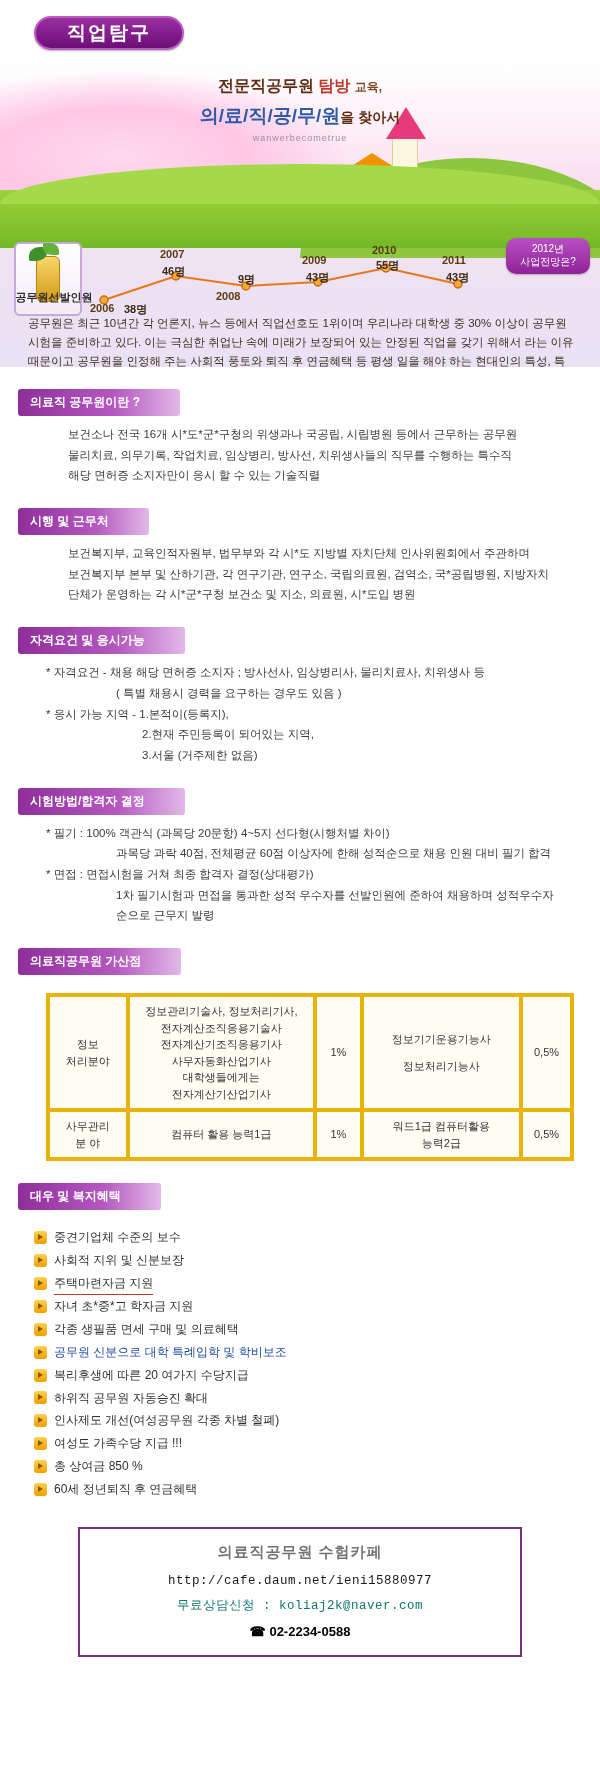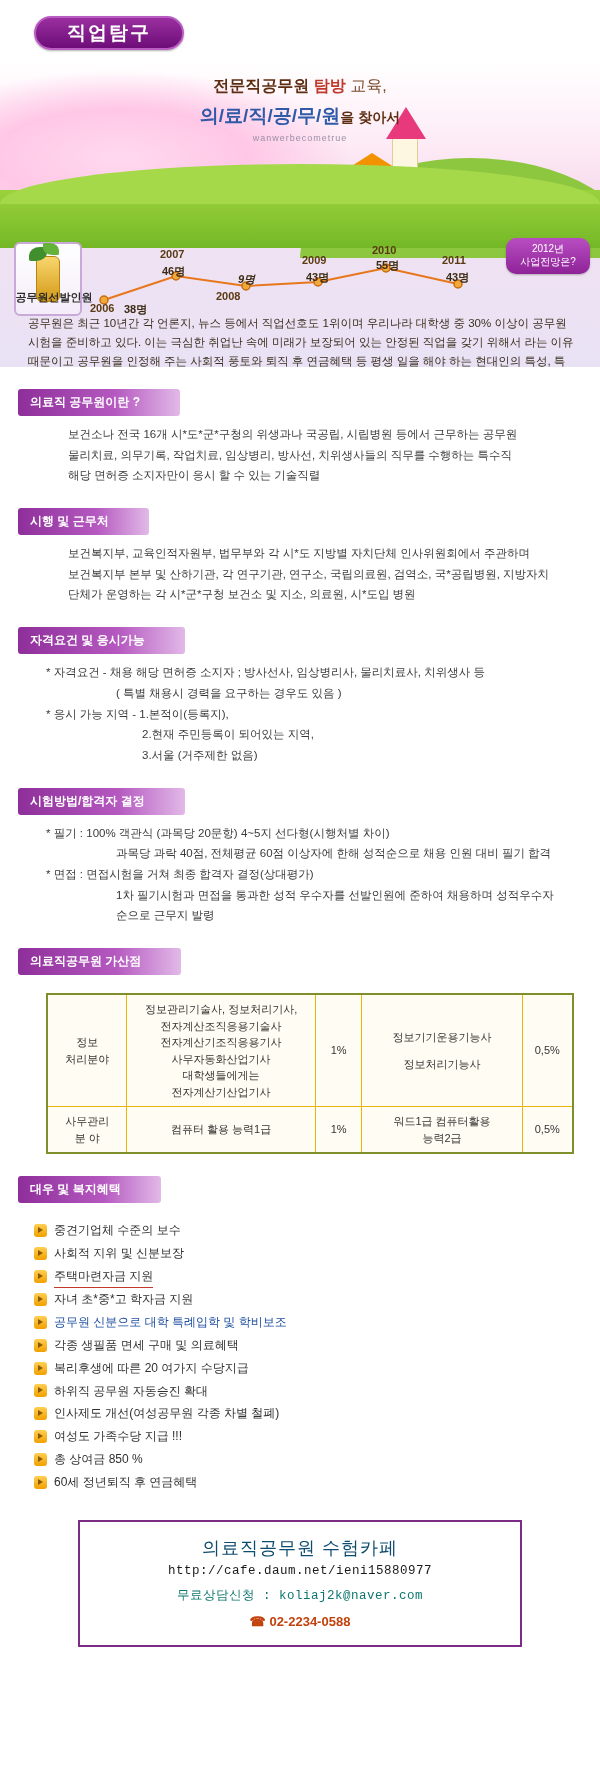--- a/index.html
+++ b/index.html
@@ -70,21 +70,21 @@
   .tower:before{
     content:""; position:absolute; left:-7px; top:-30px;
     width:0; height:0; border-left:20px solid transparent; border-right:20px solid transparent;
     border-bottom:32px solid #e7397b;
   }
   .hero-text {
     position:absolute; left:0; right:0; top:14px; text-align:center;
   }
   .hero-l1 { font-size:16px; color:#5d2d12; font-weight:bold; }
   .hero-l1 .hl { color:#c0392b; }
-  .hero-l1 .small { font-size:16px; color:#7a4b2a; font-weight:normal; }
+  .hero-l1 .small { font-size:12px; color:#7a4b2a; font-weight:bold; }
   .hero-l2 { margin-top:6px; font-size:19px; font-weight:bold; color:#2f5aa8; }
   .hero-l2 .tail { color:#5d2d12; font-size:14px; }
   .hero-l3 { margin-top:4px; font-size:9px; color:#9a8fa5; letter-spacing:1px; }
 
   
   .lamp-box {
     position:absolute; left:14px; top:180px; width:68px; height:74px;
     background:#fff; border:2px solid #c9a9d8; border-radius:6px;
     display:flex; align-items:center; justify-content:center;
     background:linear-gradient(#ffffff,#f4ecf8);
@@ -150,21 +150,21 @@
 
   
   .tbl-wrap { margin:10px 26px 0 46px; }
   table.qual {
     width:100%; border-collapse:collapse;
     background:#fffdf3;
     border:2px solid #7e8f2c;
     font-size:11px; color:#333;
   }
   table.qual td {
-    border:1px solid #eab308; padding:6px 4px; text-align:center; vertical-align:middle;
+    border:4px solid #eab308; padding:6px 4px; text-align:center; vertical-align:middle;
     line-height:1.5;
   }
   td.c-name { width:84px; }
   td.c-list { width:200px; }
   td.c-pct  { width:48px; }
   td.c-list2{ width:170px; }
   td.c-pct2 { width:52px; }
 
   
   .ben-list { margin:8px 26px 0 34px; }
@@ -182,24 +182,24 @@
     border-left:5px solid #8a5a00; border-top:3.5px solid transparent; border-bottom:3.5px solid transparent;
   }
   .ben-item .u { border-bottom:1px solid #c0392b; }
   .ben-item .blue { color:#1f4fa0; }
 
   
   .footer-box {
     margin:26px auto 0 auto; width:444px; padding:14px 10px 16px 10px;
     border:2px solid #7b2d86; background:#ffffff; text-align:center;
   }
-  .f-title { font-size:18px; font-weight:normal; color:#0c4a6e; letter-spacing:1px; }
-  .f-url { margin-top:4px; font-family:"Liberation Mono", monospace; font-size:12.5px; color:#1a1a1a; letter-spacing:0.5px; }
+  .f-title { font-size:15px; font-weight:bold; color:#737373; letter-spacing:1px; }
+  .f-url { margin-top:12px; font-family:"Liberation Mono", monospace; font-size:12.5px; color:#1a1a1a; letter-spacing:0.5px; }
   .f-mail { margin-top:9px; font-family:"Liberation Mono", monospace; font-size:12.5px; color:#0f766e; letter-spacing:0.5px; }
-  .f-tel { margin-top:10px; font-size:13px; font-weight:bold; color:#c2410c; }
+  .f-tel { margin-top:10px; font-size:13px; font-weight:bold; color:#000000; }
 </style>
 </head>
 <body>
 
 <div class="page">
 
   <div class="top-bar">
     <div class="title-badge">
       <span>직업탐구</span>
     </div>
@@ -241,21 +241,21 @@
 
       <span class="pt-year" style="left:4px; top:62px;">2006</span>
       <span class="pt-year" style="left:74px; top:8px;">2007</span>
       <span class="pt-year" style="left:130px; top:50px;">2008</span>
       <span class="pt-year" style="left:216px; top:14px;">2009</span>
       <span class="pt-year" style="left:286px; top:4px;">2010</span>
       <span class="pt-year" style="left:356px; top:14px;">2011</span>
 
       <span class="pt-label" style="left:38px; top:62px;">38명</span>
       <span class="pt-label" style="left:76px; top:24px;">46명</span>
-      <span class="pt-label" style="left:152px; top:32px;font-style:italic;">9명</span>
+      <span class="pt-label" style="left:152px; top:32px;">9명</span>
       <span class="pt-label" style="left:220px; top:30px;">43명</span>
       <span class="pt-label" style="left:290px; top:18px;">55명</span>
       <span class="pt-label" style="left:360px; top:30px;">43명</span>
     </div>
 
     <div class="hero-badge">
       <div>2012년</div>
       <div>사업전망은?</div>
     </div>
 
@@ -364,25 +364,25 @@
       <div class="ben-item">
           <span class="ben-ico"></span>
           <span class="u">주택마련자금 지원</span>
         </div>
       <div class="ben-item">
           <span class="ben-ico"></span>
           <span>자녀 초*중*고 학자금 지원</span>
         </div>
       <div class="ben-item">
           <span class="ben-ico"></span>
+          <span>각종 생필품 면세 구매 및 의료혜택</span>
+        </div>
+      <div class="ben-item">
+          <span class="ben-ico"></span>
           <span class="blue">공무원 신분으로 대학 특례입학 및 학비보조</span>
-        </div>
-      <div class="ben-item">
-          <span class="ben-ico"></span>
-          <span>각종 생필품 면세 구매 및 의료혜택</span>
         </div>
       <div class="ben-item">
           <span class="ben-ico"></span>
           <span>복리후생에 따른 20 여가지 수당지급</span>
         </div>
       <div class="ben-item">
           <span class="ben-ico"></span>
           <span>하위직 공무원 자동승진 확대</span>
         </div>
       <div class="ben-item">

